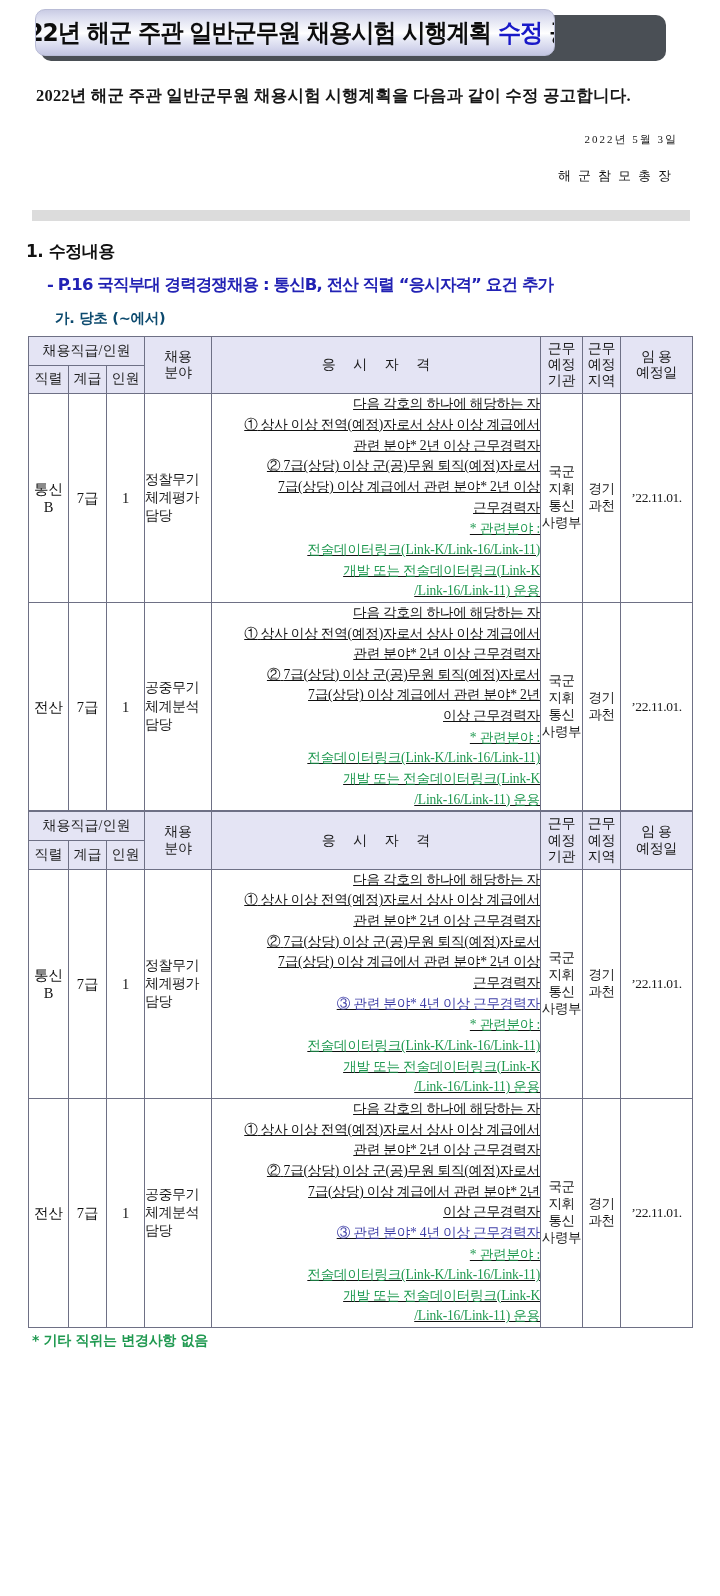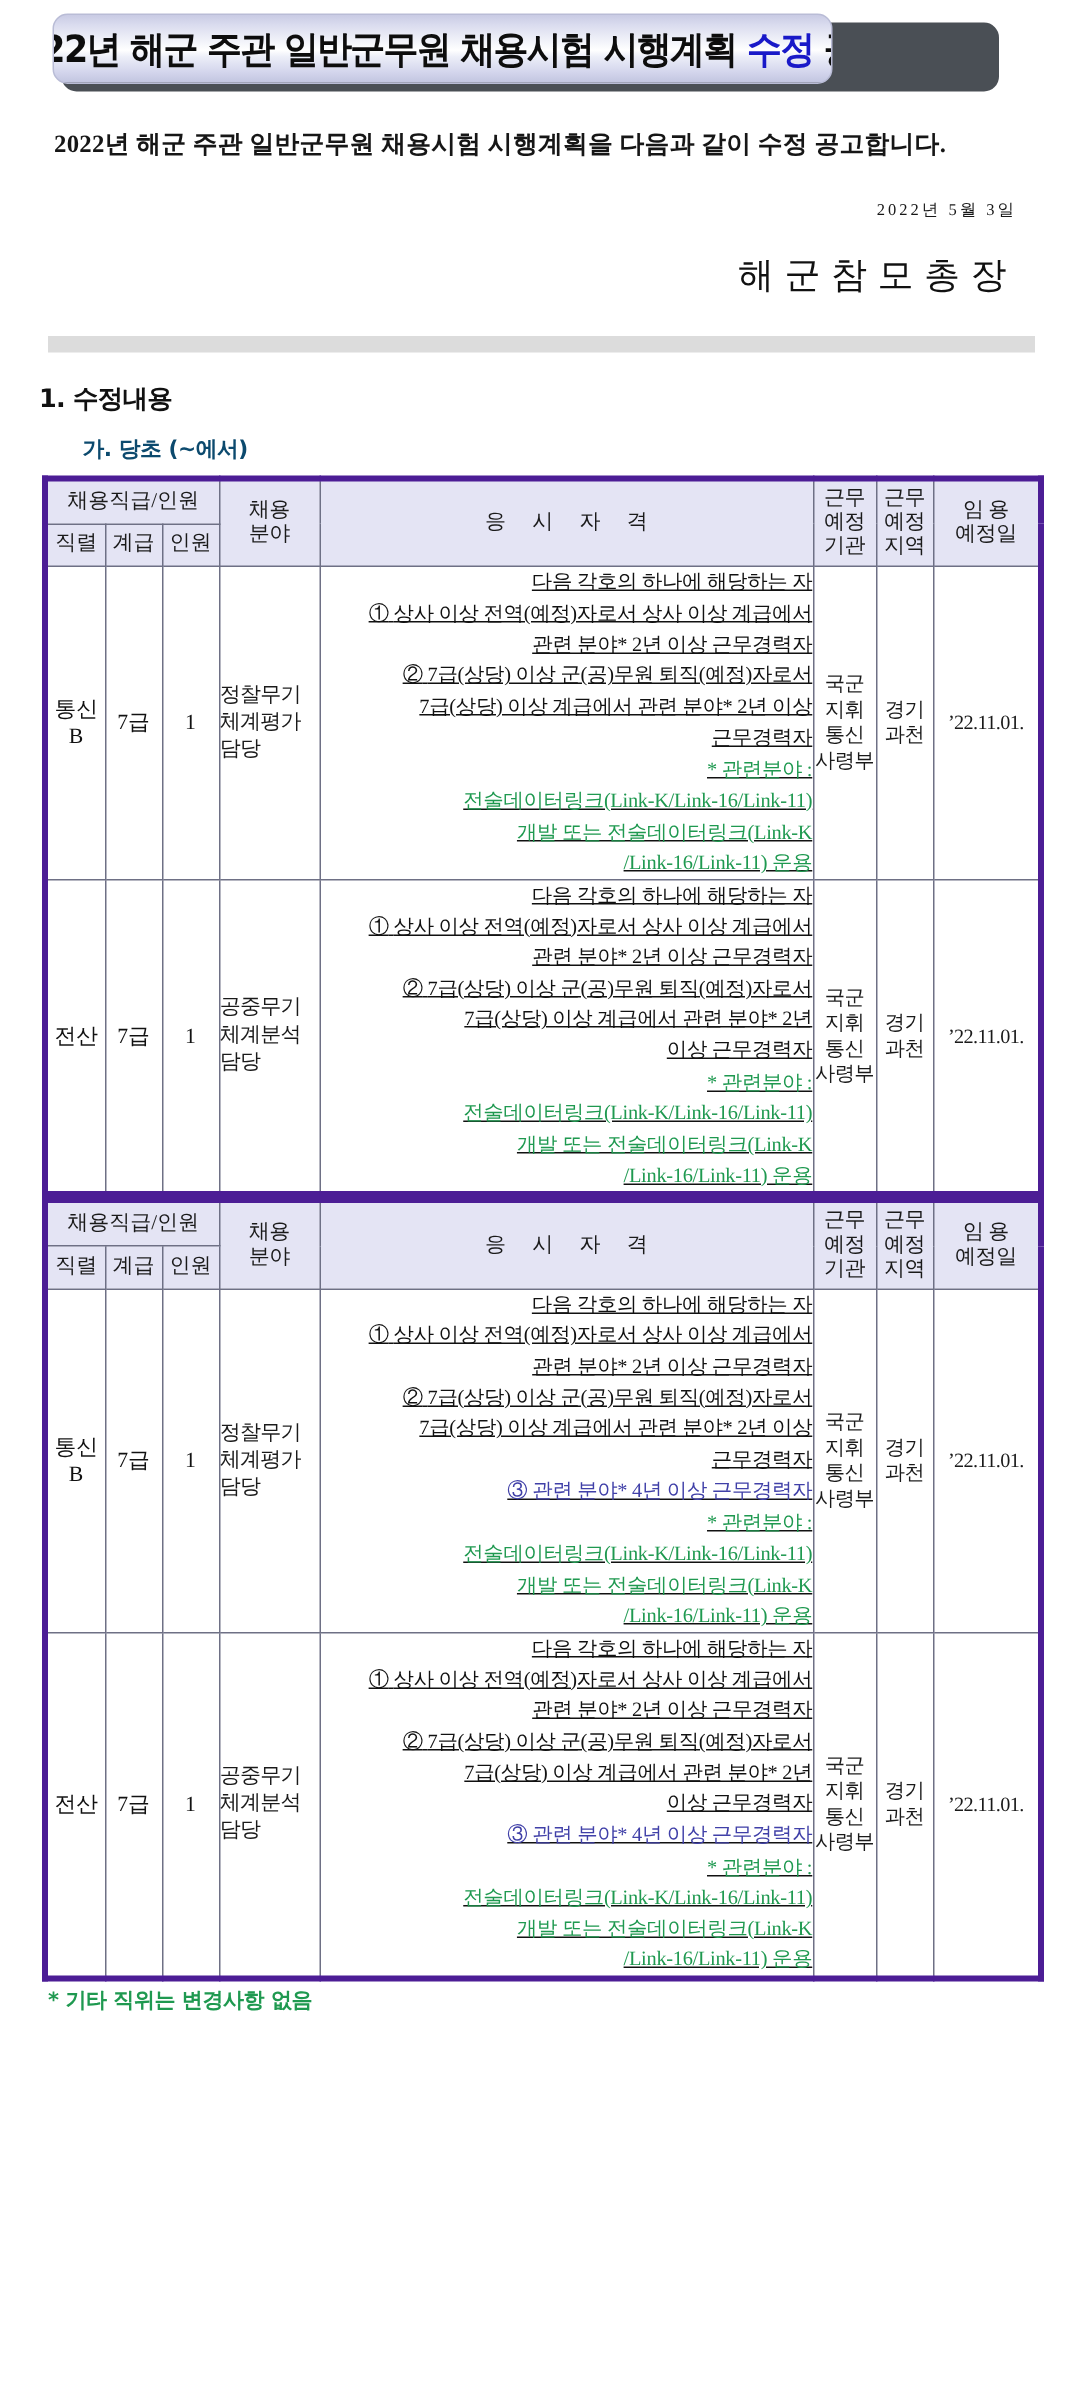--- a/index.html
+++ b/index.html
@@ -86,21 +86,21 @@
   .date-line {
     margin: 25px 42px 0 0;
     text-align: right;
     font-size: 11px;
     letter-spacing: 2px;
     color: #161616;
   }
   .signer-line {
     margin: 20px 42px 0 0;
     text-align: right;
-    font-size: 24px;
+    font-size: 13px;
     letter-spacing: 7px;
     color: #111;
   }
 
   
   .divider {
     margin: 25px 0 0 32px;
     width: 658px;
     height: 11px;
     background: #dcdcdc;
@@ -133,21 +133,21 @@
     color: #0c4a6e;
   }
   .sec-item.gap-top { margin-top: 26px; }
 
   
   .tbl-wrap { margin-left: 28px; width: 664px; }
   table.jobs {
     border-collapse: collapse;
     width: 664px;
     table-layout: fixed;
-    border: 4px solid #4c1d95;
+    border: 1px solid #4c1d95;
   }
   table.jobs th, table.jobs td {
     border: 1px solid #6e7085;
     padding: 0;
     vertical-align: middle;
   }
   table.jobs thead th {
     background: #e4e4f4;
     text-align: center;
     font-weight: normal;
@@ -231,20 +231,21 @@
   </div>
 
   <div class="intro">2022년 해군 주관 일반군무원 채용시험 시행계획을 다음과 같이 수정 공고합니다.</div>
 
   <div class="date-line">2022년  5월  3일</div>
   <div class="signer-line">해군참모총장</div>
 
   <div class="divider"></div>
 
   <div class="sec-num">1. 수정내용</div>
+  <div class="sec-sub">- P.16 국직부대 경력경쟁채용 : 통신B, 전산 직렬 “응시자격” 요건 추가</div>
 
   <div class="sec-item">가. 당초 (~에서)</div>
 
   <div class="tbl-wrap">
     <table class="jobs">
       <colgroup>
         <col style="width:40px">
           <col style="width:38px">
           <col style="width:38px">
         <col style="width:67px">

